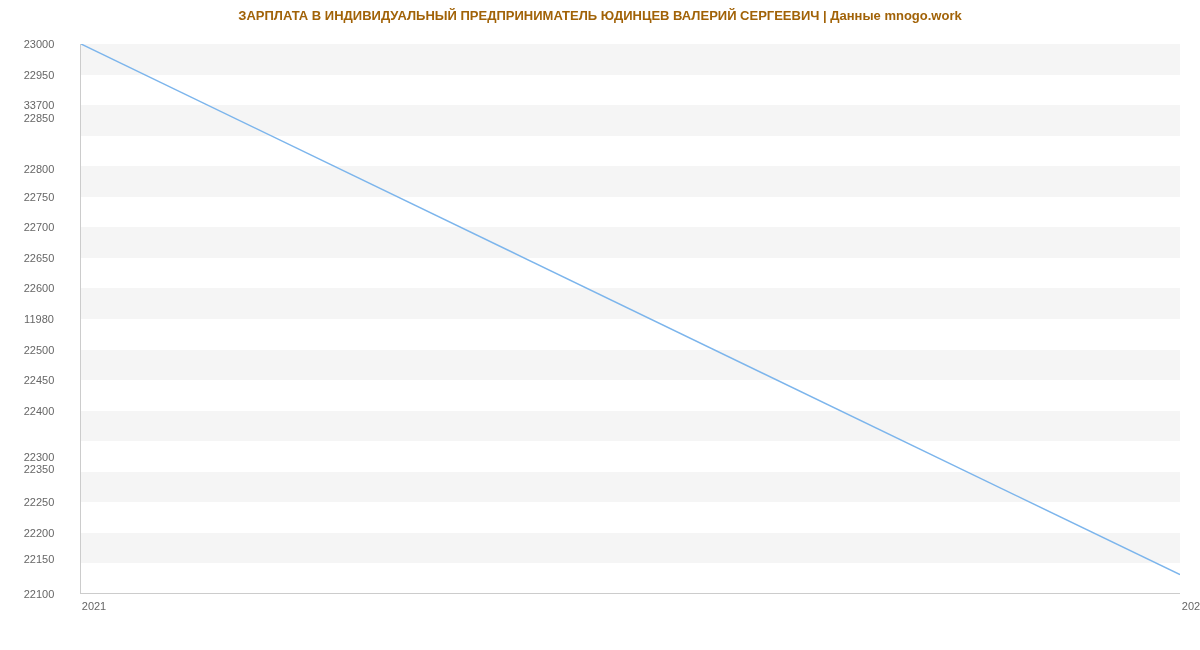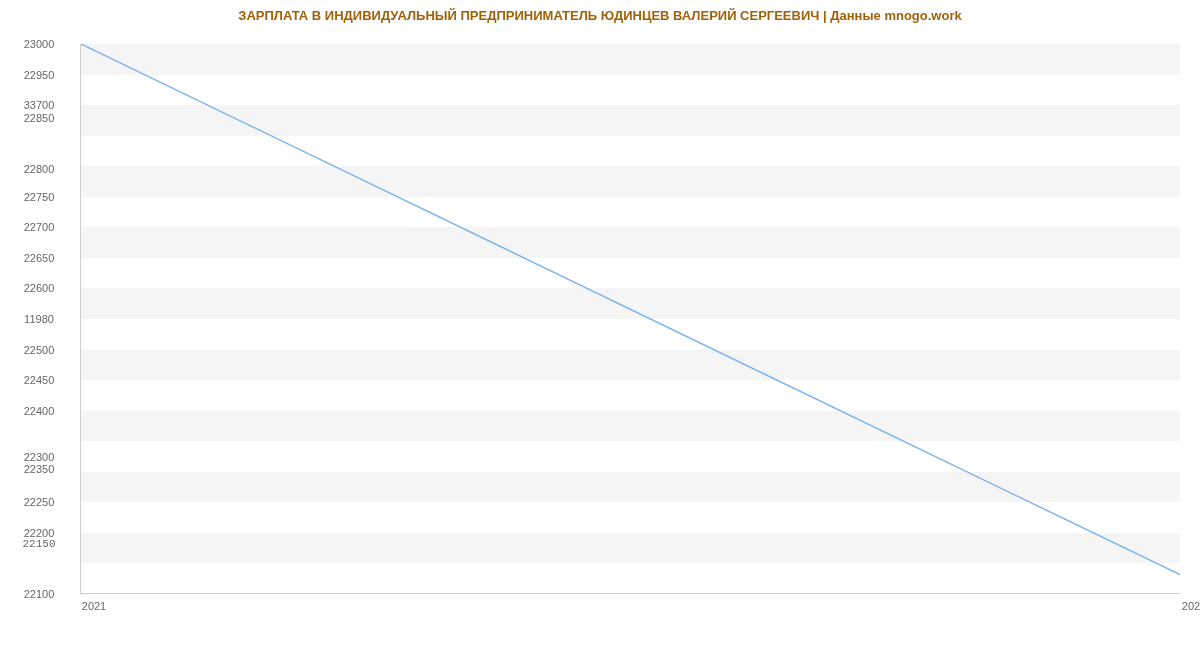--- a/index.html
+++ b/index.html
@@ -94,16 +94,16 @@
 <div class="y-tick-label" style="top: 257.889px;">22650</div>
 <div class="y-tick-label" style="top: 288.444px;">22600</div>
 <div class="y-tick-label" style="top: 319px;">11980</div>
 <div class="y-tick-label" style="top: 349.556px;">22500</div>
 <div class="y-tick-label" style="top: 380.111px;">22450</div>
 <div class="y-tick-label" style="top: 410.667px;">22400</div>
 <div class="y-tick-label" style="top: 441.222px; margin-top: 28px;">22350</div>
 <div class="y-tick-label" style="top: 457px;">22300</div>
 <div class="y-tick-label" style="top: 502.333px;">22250</div>
 <div class="y-tick-label" style="top: 532.889px;">22200</div>
-<div class="y-tick-label" style="top: 544px; font-family: Liberation Mono, monospace;">22150</div>
+<div class="y-tick-label" style="top: 559px;">22150</div>
 <div class="y-tick-label" style="top: 594px;">22100</div>
 <div class="x-tick-label" style="left: 80px;">2021</div>
 <div class="x-tick-label" style="left: 1180px;">2022</div>
 
 </body></html>

